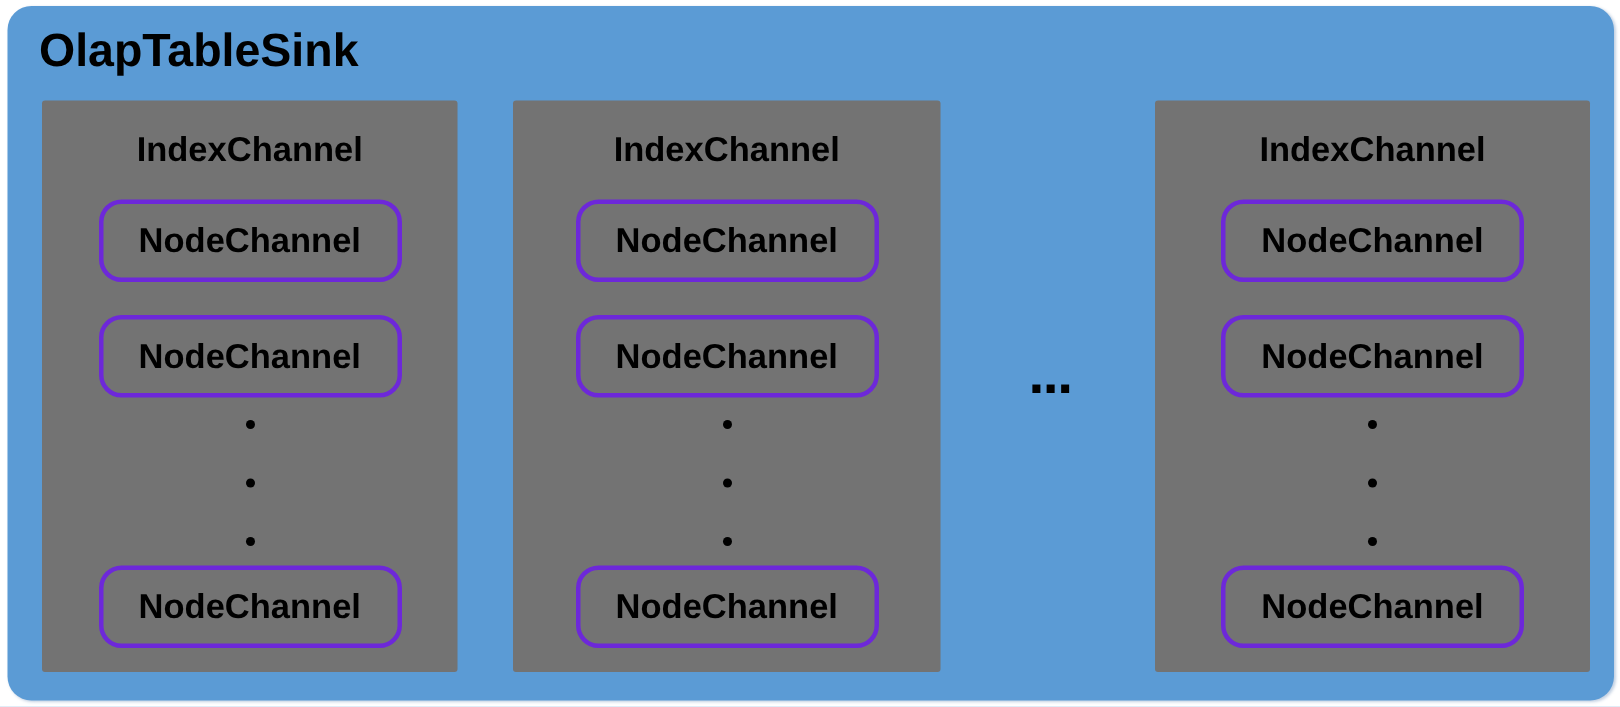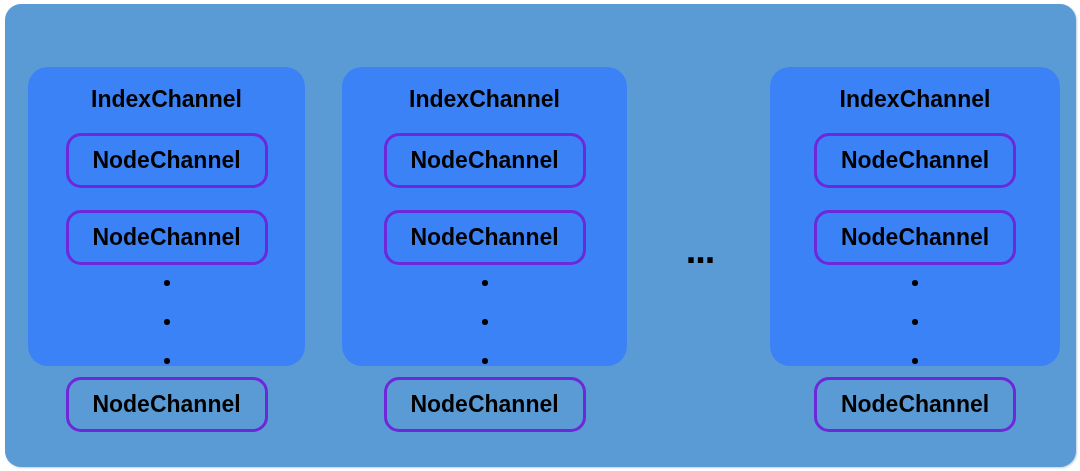--- a/index.html
+++ b/index.html
@@ -30,23 +30,23 @@
     left: 21px;
     top: 12px;
     font-size: 31px;
     font-weight: bold;
     color: #000000;
     letter-spacing: 0px;
   }
   .group {
     position: absolute;
     top: 63px;
-    height: 299px;
-    background: #3b82f6;
-    border-radius: 20px;
+    height: 381px;
+    background: #737373;
+    border-radius: 2px;
   }
   .g0 { left: 23px;  width: 277px; }
   .g1 { left: 337px; width: 285px; }
   .g2 { left: 765px; width: 290px; }
   .group-label {
     position: absolute;
     top: 19px;
     left: 0;
     width: 100%;
     text-align: center;
@@ -100,20 +100,21 @@
     font-weight: bold;
     color: #000000;
     letter-spacing: -1px;
   }
 </style>
 </head>
 <body>
 
 <div class="canvas">
   <div class="outer">
+    <div class="title">OlapTableSink</div>
 
     <section class="group g0">
       <div class="group-label">IndexChannel</div>
       <div class="node n1">NodeChannel</div>
       <div class="node n2">NodeChannel</div>
       <div class="vdots">
         <span class="dot"></span>
         <span class="dot"></span>
         <span class="dot"></span>
       </div>

